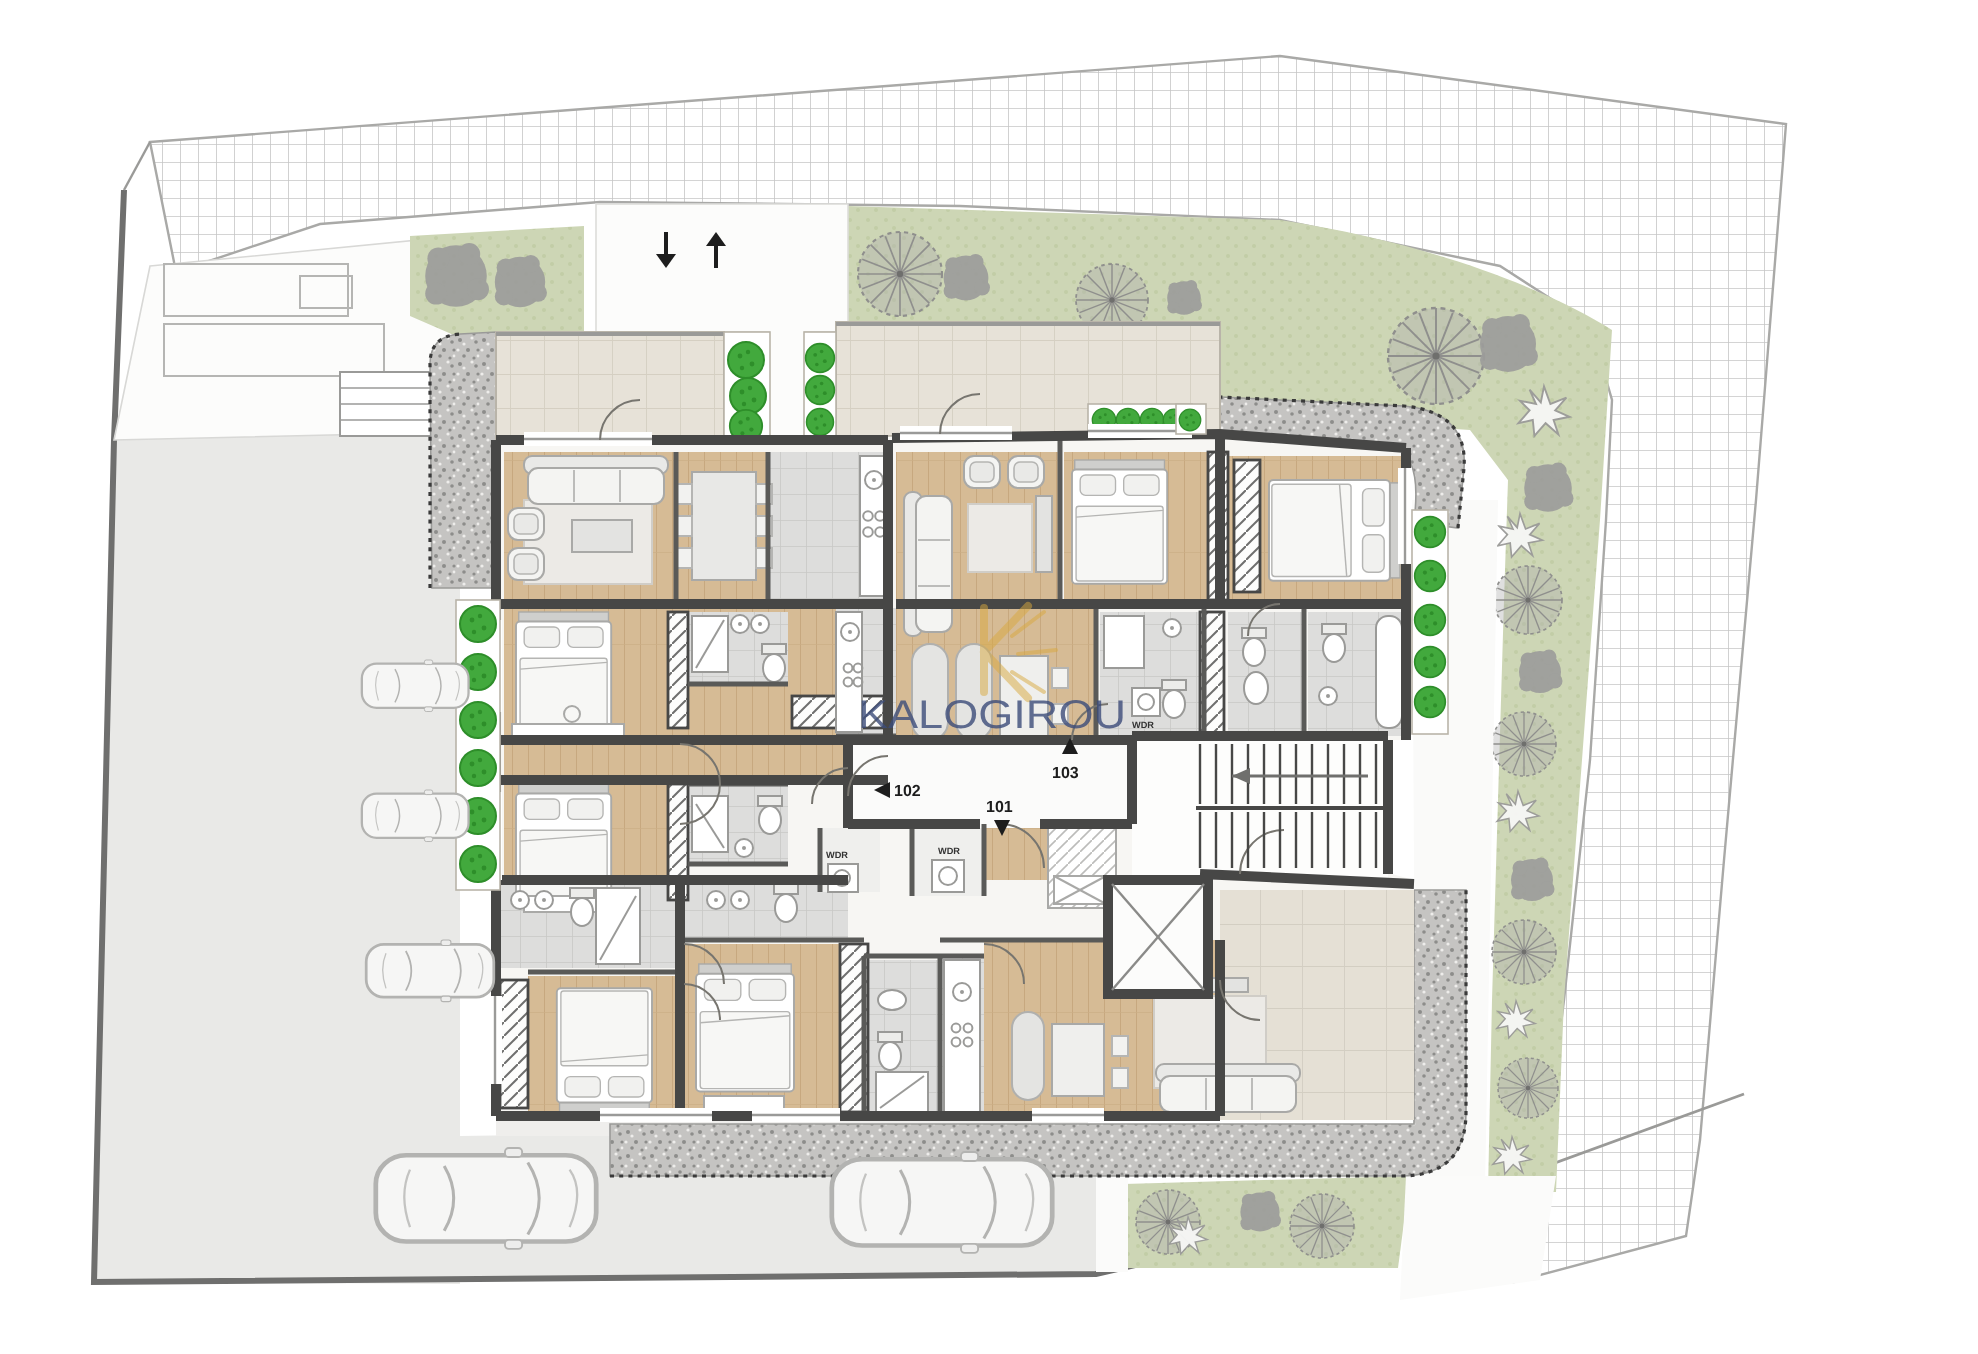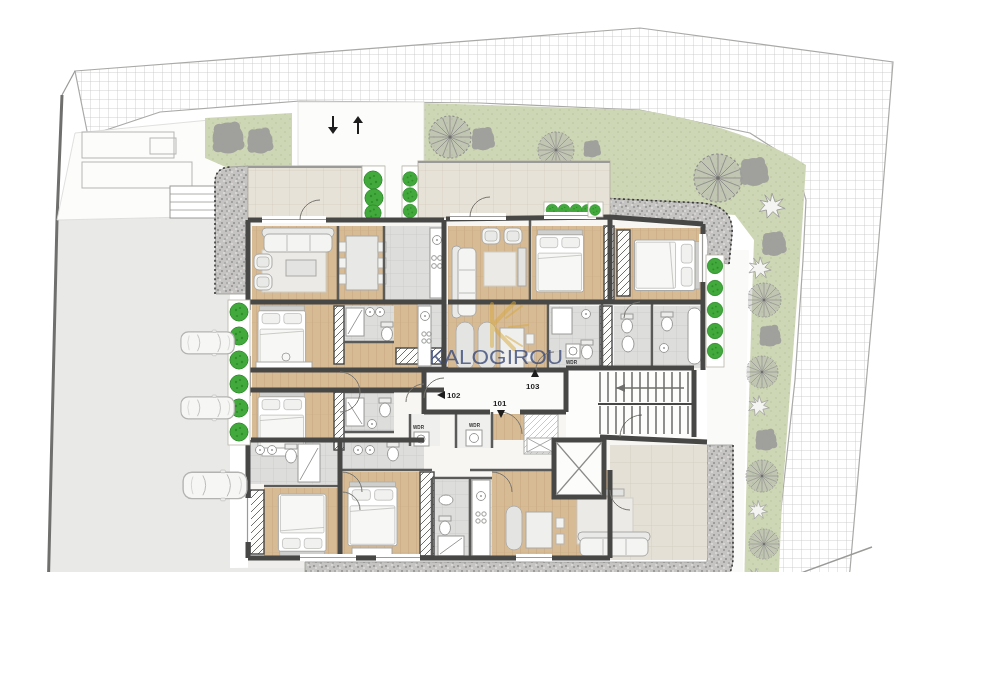--- a/index.html
+++ b/index.html
@@ -1,16 +1,16 @@
 <!DOCTYPE html>
 <html><head>
 <meta charset="utf-8">
 <style>
   html,body{margin:0;padding:0;background:#ffffff;}
-  .stage{position:relative;width:989px;height:572px;background:#3b82f6;overflow:hidden;
+  .stage{position:relative;width:989px;height:677px;background:#3b82f6;overflow:hidden;
          font-family:"Liberation Sans", sans-serif;}
   svg{display:block;}
   text{font-family:"Liberation Sans", sans-serif;}
 </style>
 </head>
 <body>
 
 <div class="stage">
 <svg width="989" height="677" viewBox="0 0 989 677" xmlns="http://www.w3.org/2000/svg">
   <defs>

